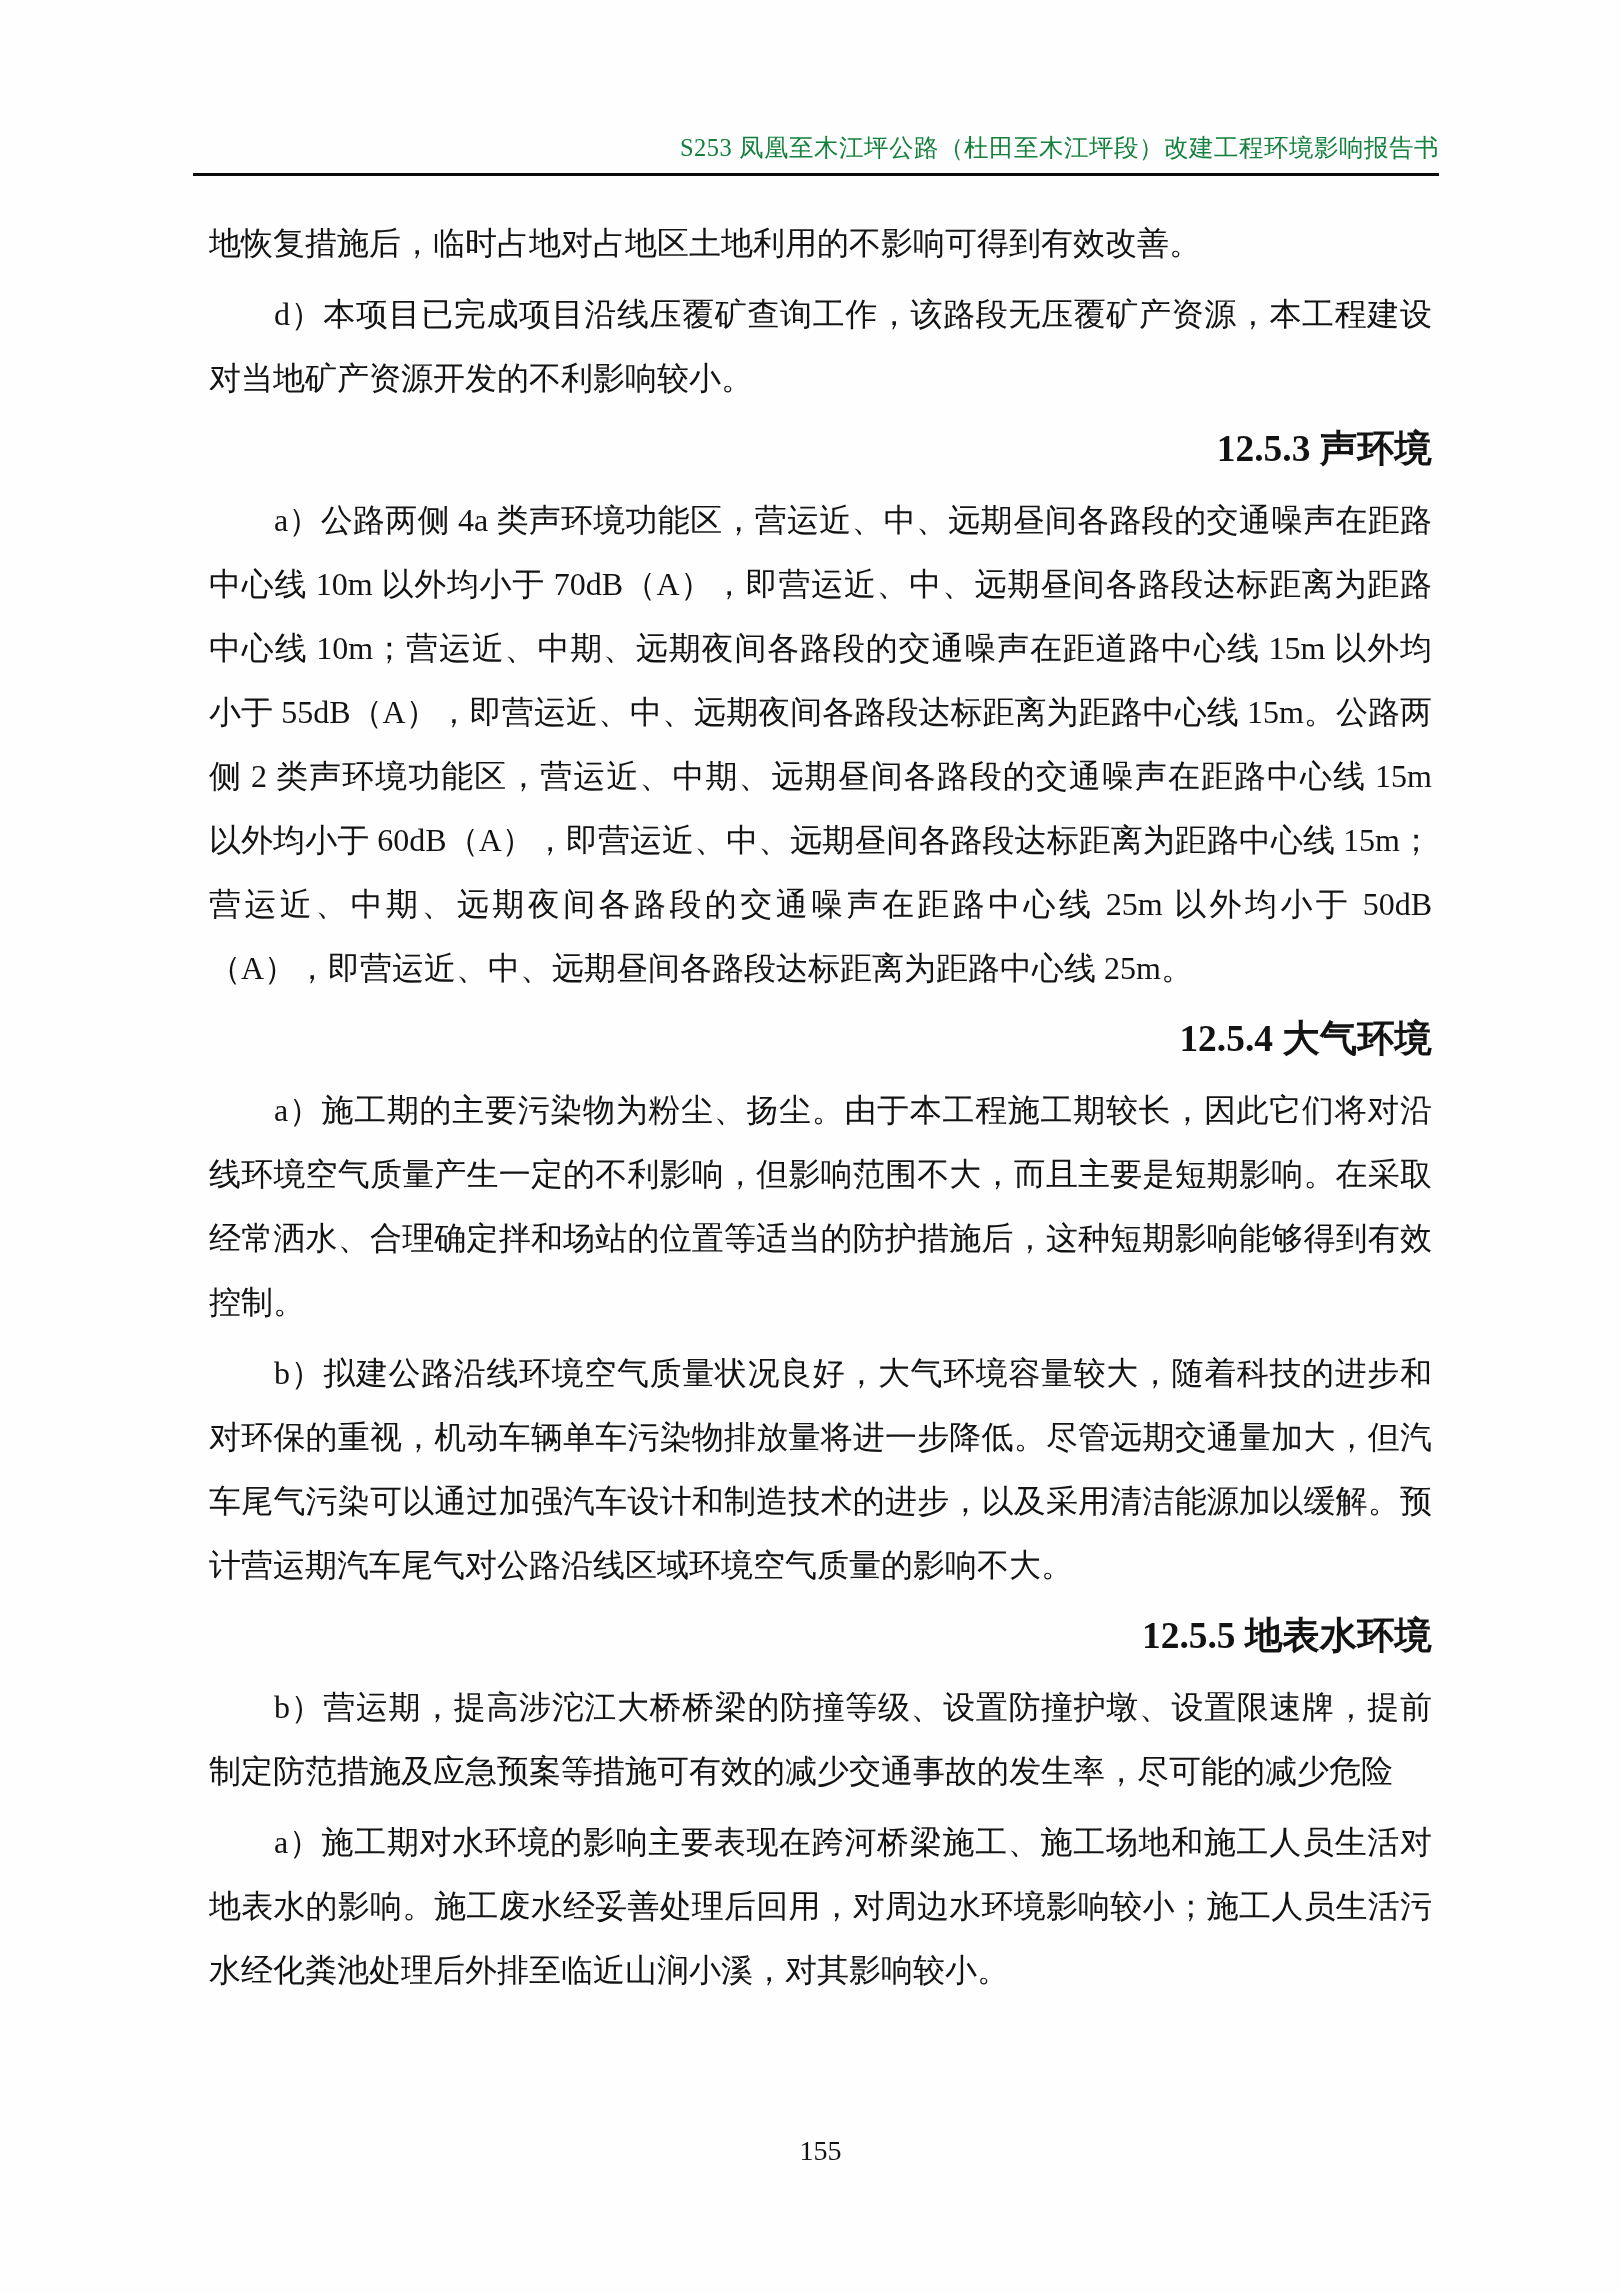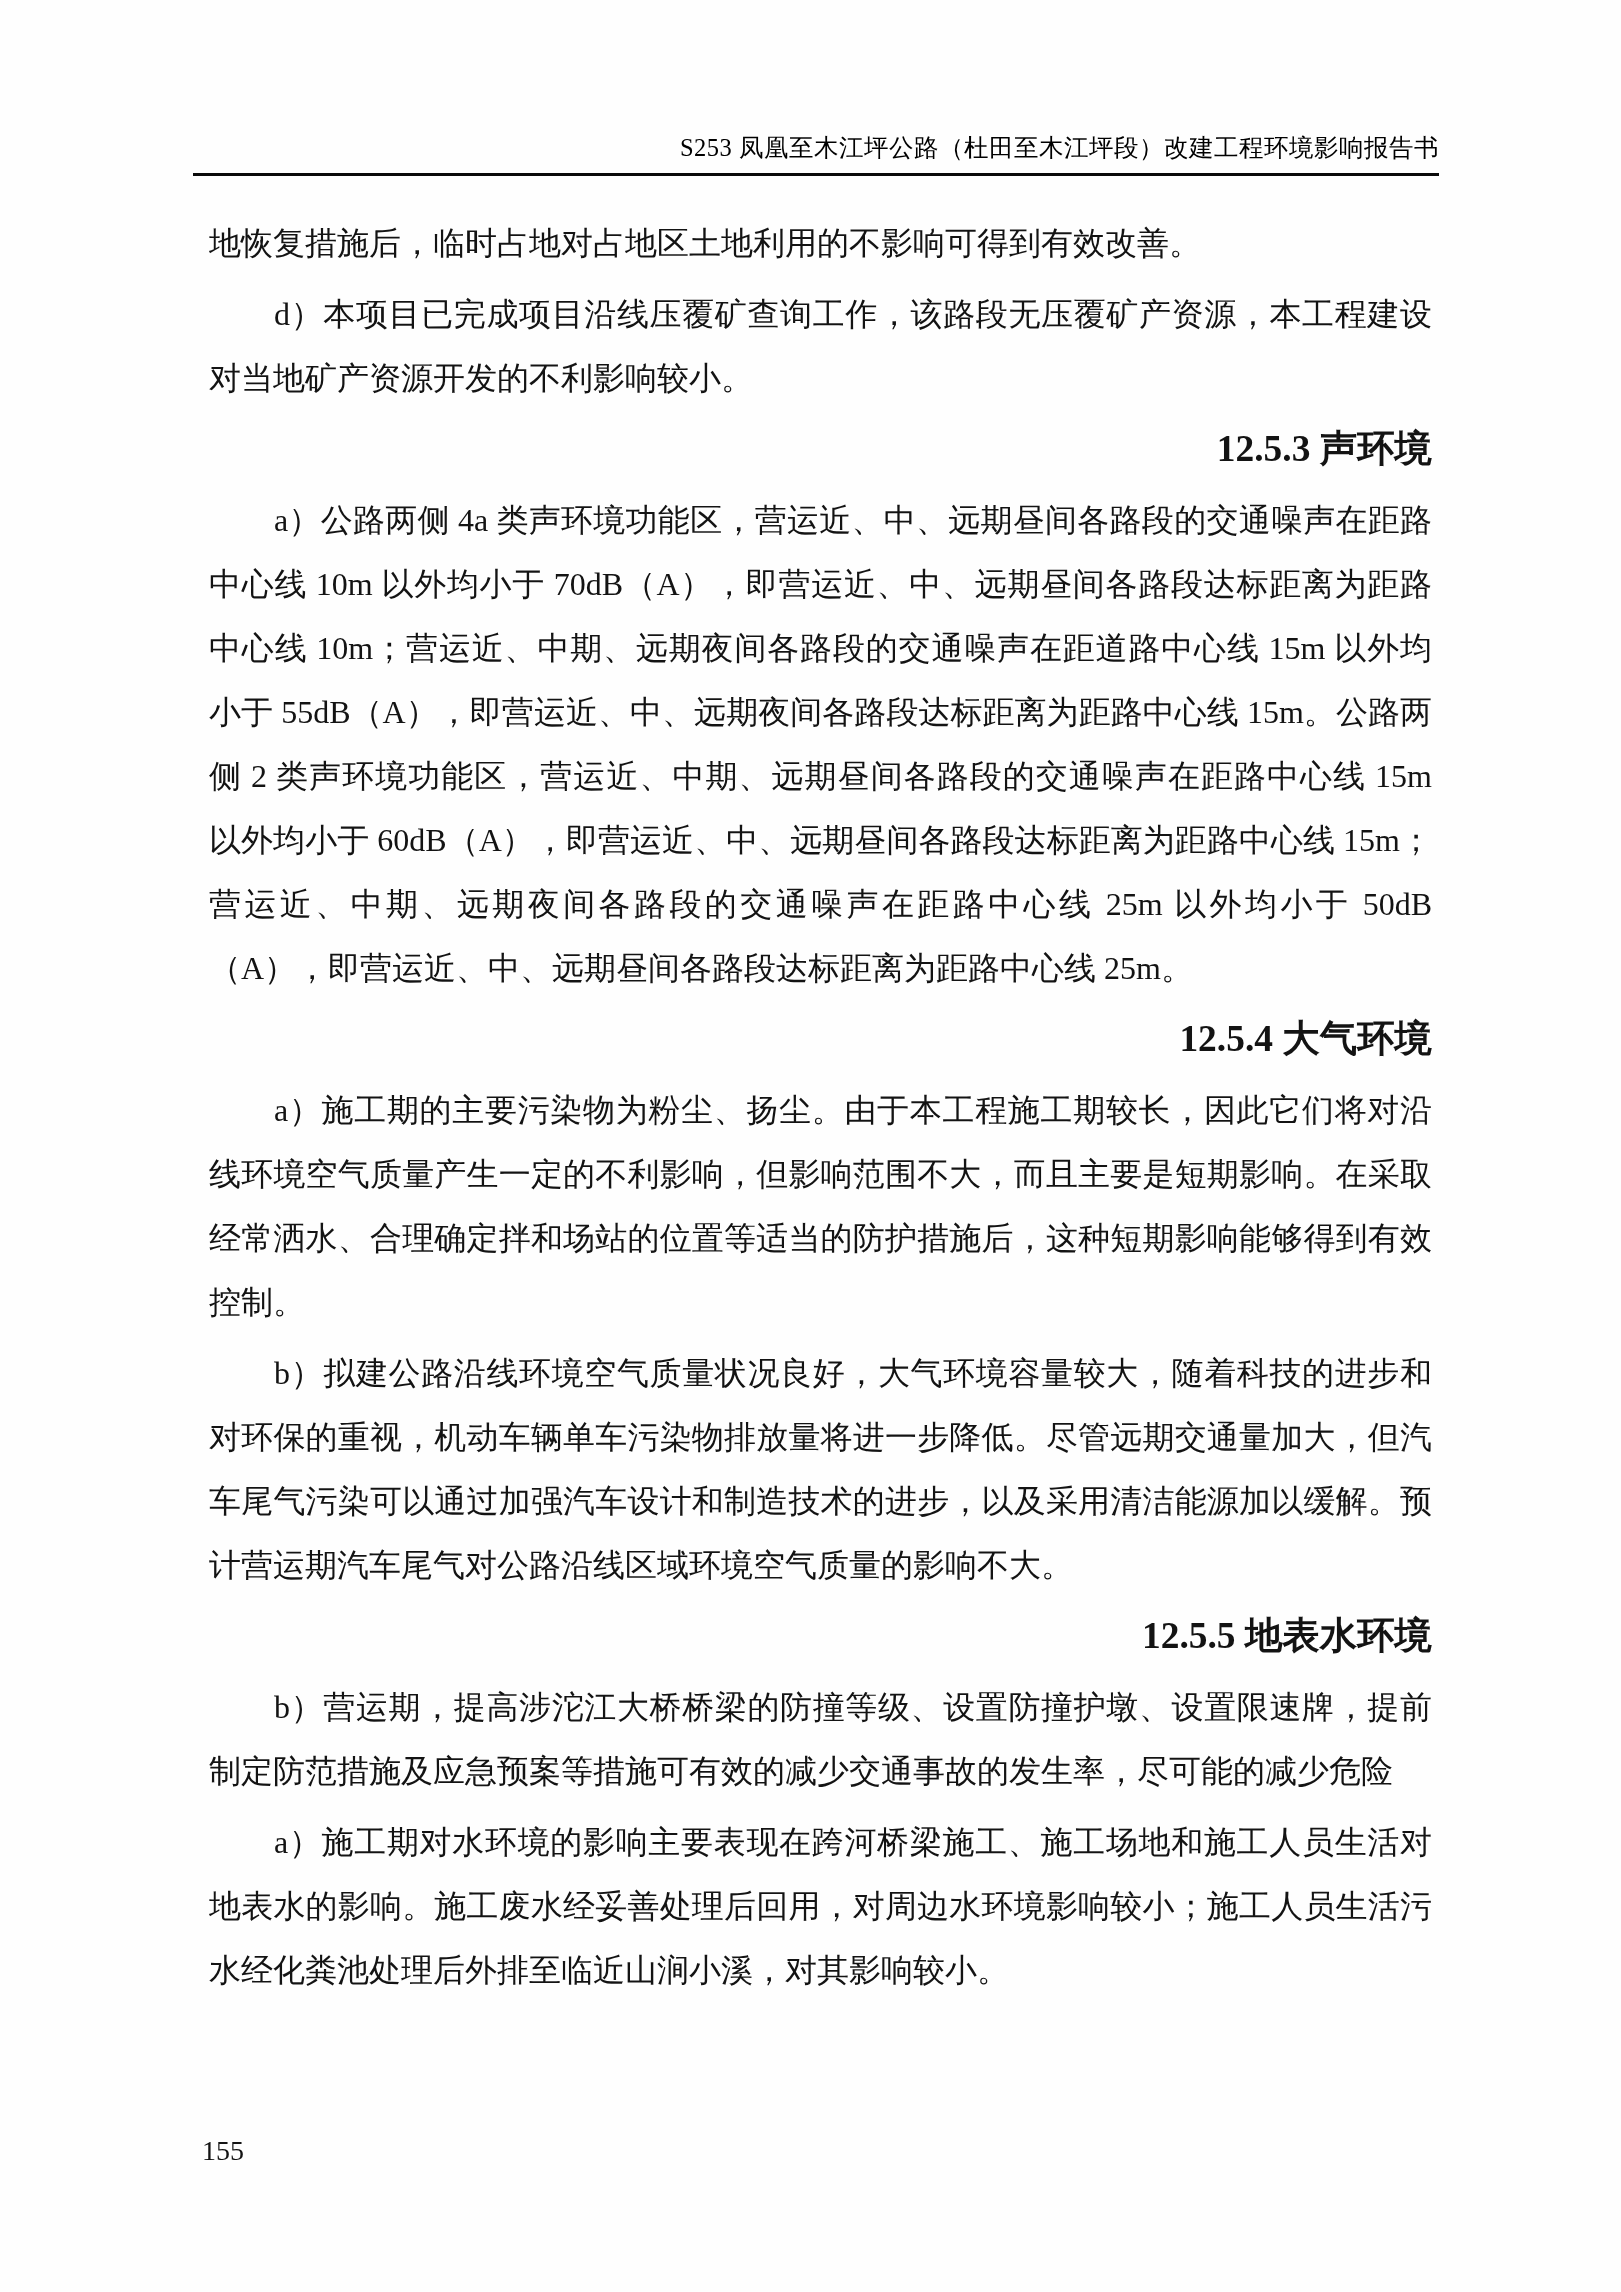--- a/index.html
+++ b/index.html
@@ -23,41 +23,41 @@
     display: flex;
     align-items: flex-end;
     justify-content: flex-end;
     border-bottom: 3.9px solid #0a0a0a;
   }
   .header-title {
     font-size: 24.5px;
     letter-spacing: 0.5px;
     padding-bottom: 8.8px;
     white-space: nowrap;
-    color: #000000;
+    color: #15803d;
   }
   .content {
     position: absolute;
     top: 204px;
     left: 202px;
     width: 1237px;
     font-size: 32px;
     line-height: 64px;
     text-align: justify;
     color: #131313;
   }
   .block { margin: 7px; }
   .para.indent { text-indent: 65px; }
   .heading { text-align: right; }
   .page-number {
     position: absolute;
     top: 2135px;
     left: 202px;
     width: 1237px;
-    text-align: left;
+    text-align: center;
     font-size: 28px;
     color: #131313;
   }
 </style>
 </head>
 <body>
 
 <div class="page">
 
   <div class="header">

